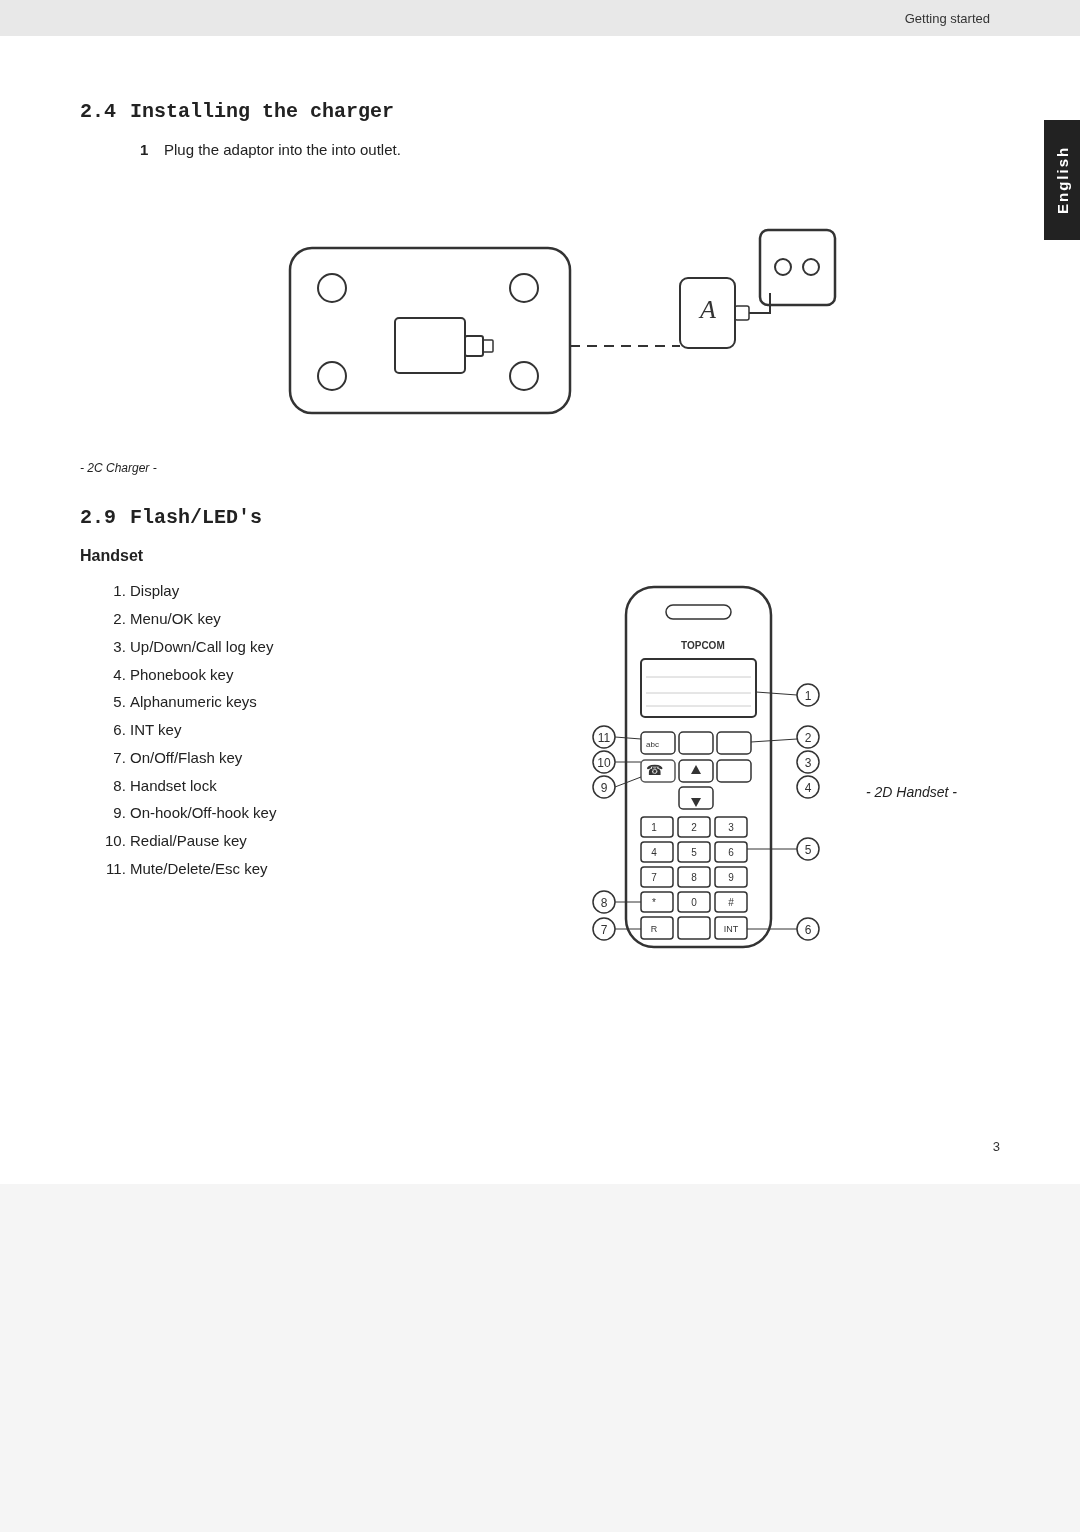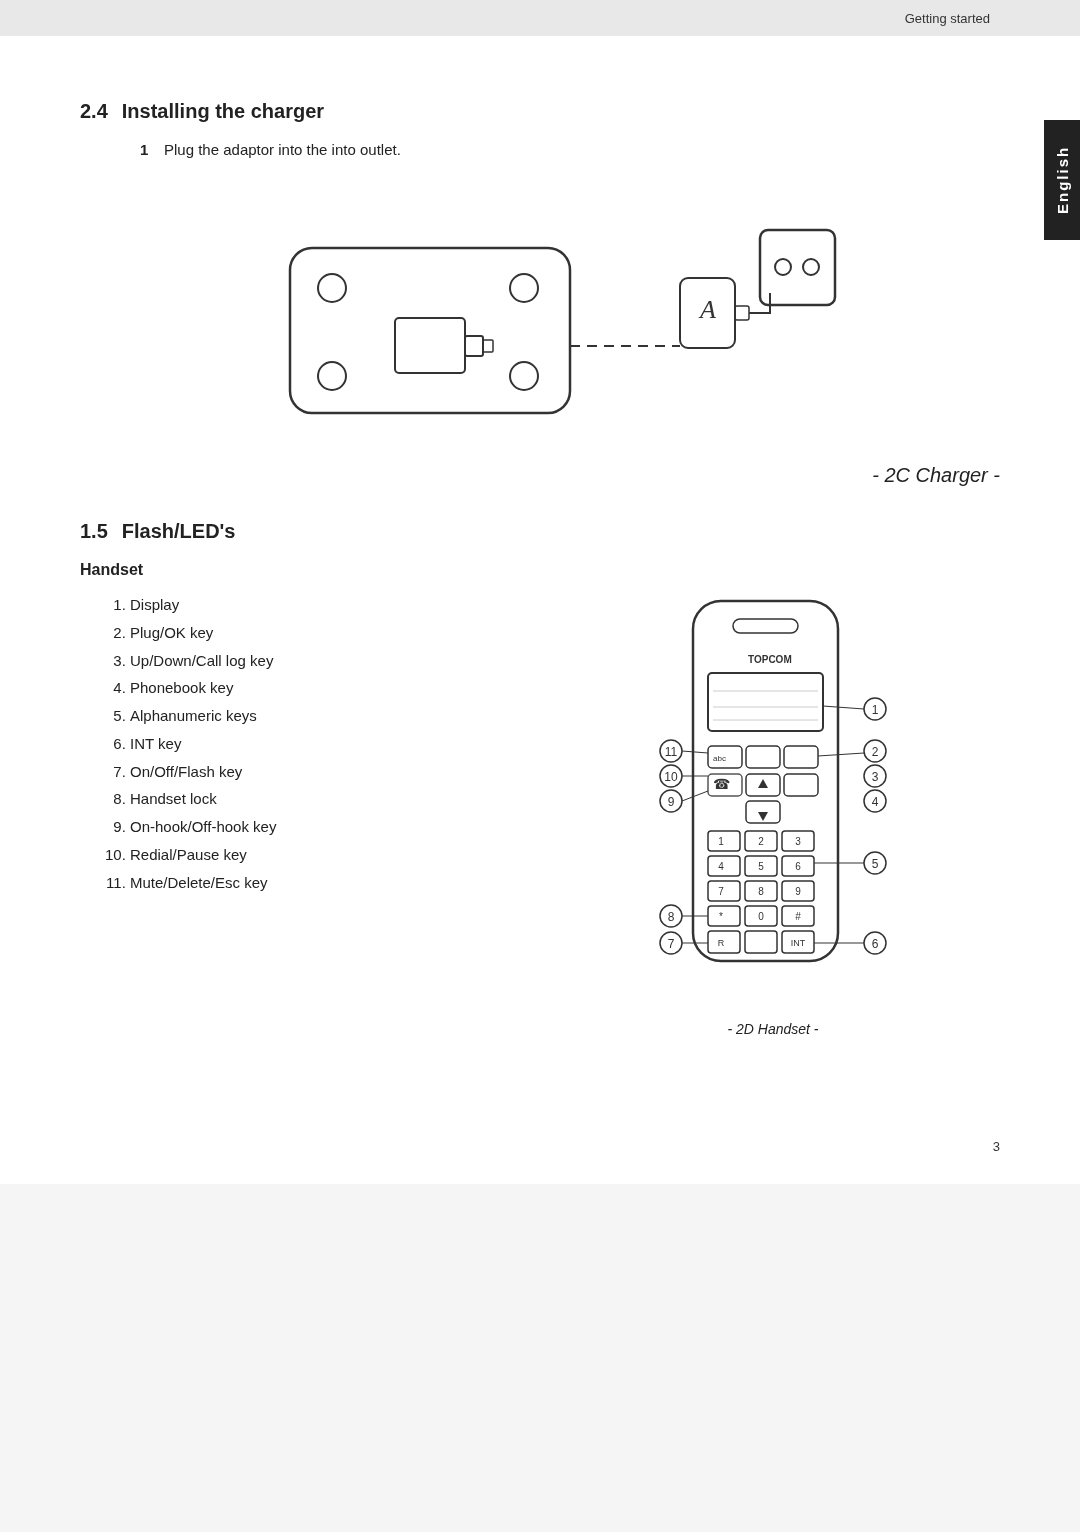--- a/index.html
+++ b/index.html
@@ -67,20 +67,21 @@
     .content {
       margin-top: 40px;
     }
     .section-heading {
       font-size: 20px;
       font-weight: bold;
       margin-bottom: 18px;
       display: flex;
       align-items: baseline;
       gap: 14px;
+      font-family: Liberation Mono, monospace;
     }
     .section-num {
       font-size: 20px;
       font-weight: bold;
     }
     .step-item {
       display: flex;
       align-items: baseline;
       margin-left: 60px;
       margin-bottom: 14px;
@@ -92,23 +93,23 @@
     }
     
     .diagram-charger {
       display: flex;
       justify-content: center;
       margin: 30px 0 10px 0;
       position: relative;
       height: 260px;
     }
     .diagram-caption {
-      text-align: right;
+      text-align: left;
       font-style: italic;
-      font-size: 20px;
+      font-size: 12px;
       margin-bottom: 28px;
       line-height: 1.7;
     }
     
     .section-25 {
       margin-top: 10px;
     }
     .subsection-heading {
       font-weight: bold;
       font-size: 16px;
@@ -123,21 +124,21 @@
       min-width: 340px;
     }
     .keys-list ol {
       margin-left: 50px;
       font-size: 15px;
       line-height: 1.85;
     }
     .handset-diagram {
       flex: 1;
       display: flex;
-      flex-direction: column;
+      flex-direction: row;
       align-items: center;
       justify-content: flex-start;
       padding-top: 0;
     }
     .handset-caption {
       text-align: center;
       font-style: italic;
       font-size: 14px;
       margin-top: 0;
     }
@@ -224,33 +225,33 @@
         </g>
       </svg>
     </div>
 
     <div class="diagram-caption">
       <div>- 2C Charger -</div>
     </div>
 
     <div class="section-25">
       <div class="section-heading">
-        <span class="section-num">1.5</span>
+        <span class="section-num">2.9</span>
         <span>Flash/LED's</span>
       </div>
 
       <div class="subsection-heading">Handset</div>
 
       <div class="two-col">
 
         <div class="keys-list">
           <ol>
 
           <li>Display</li>
-              <li>Plug/OK key</li>
+              <li>Menu/OK key</li>
               <li>Up/Down/Call log key</li>
               <li>Phonebook key</li>
               <li>Alphanumeric keys</li>
               <li>INT key</li>
               <li>On/Off/Flash key</li>
               <li>Handset lock</li>
               <li>On-hook/Off-hook key</li>
               <li>Redial/Pause key</li>
               <li>Mute/Delete/Esc key</li>
             </ol>

